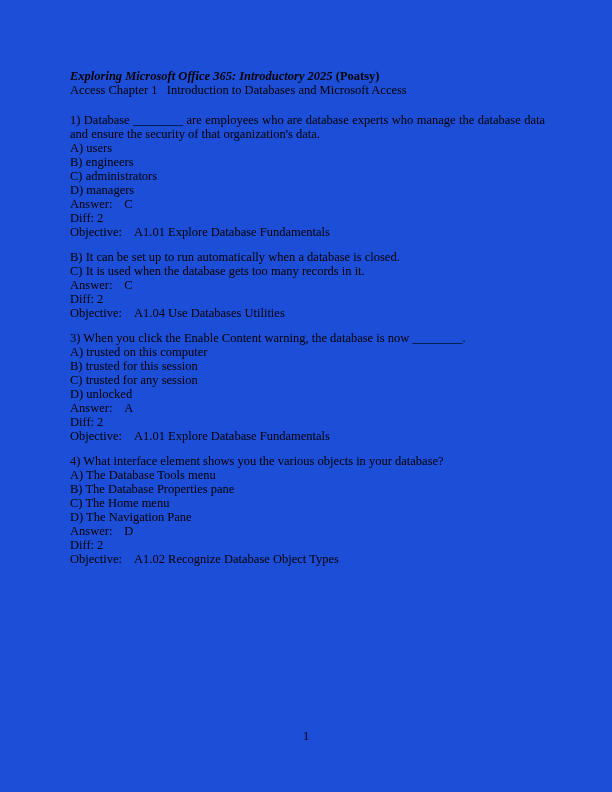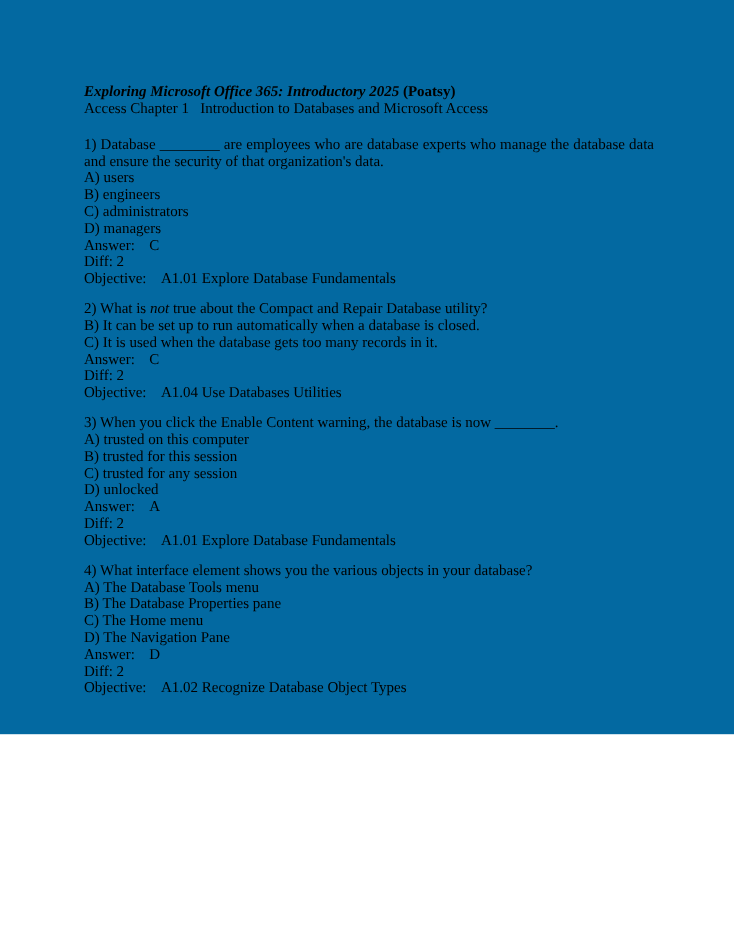--- a/index.html
+++ b/index.html
@@ -3,22 +3,22 @@
 <meta charset="utf-8">
 <style>
   html, body {
     margin: 0;
     padding: 0;
     background: #ffffff;
   }
   .page {
     position: relative;
     width: 612px;
-    height: 612px;
-    background: #0369a1;
+    height: 792px;
+    background: #1d4ed8;
     font-family: "Liberation Serif", serif;
     font-size: 12.5px;
     line-height: 14px;
     color: #000000;
     overflow: hidden;
   }
   .content {
     position: absolute;
     left: 70px;
     top: 69px;
@@ -73,21 +73,20 @@
       <div class="option">A) users</div>
       <div class="option">B) engineers</div>
       <div class="option">C) administrators</div>
       <div class="option">D) managers</div>
       <div class="meta"><span>Answer:</span><span class="gap-md">C</span></div>
       <div class="meta"><span>Diff:</span><span class="gap-sm">2</span></div>
       <div class="meta"><span>Objective:</span><span class="gap-md">A1.01 Explore Database Fundamentals</span></div>
     </div>
 
     <div class="qblock">
-      <div class="stem"><span>2) What is </span><span class="it">not</span><span> true about the Compact and Repair Database utility?</span></div>
       <div class="option">B) It can be set up to run automatically when a database is closed.</div>
       <div class="option">C) It is used when the database gets too many records in it.</div>
       <div class="meta"><span>Answer:</span><span class="gap-md">C</span></div>
       <div class="meta"><span>Diff:</span><span class="gap-sm">2</span></div>
       <div class="meta"><span>Objective:</span><span class="gap-md">A1.04 Use Databases Utilities</span></div>
     </div>
 
     <div class="qblock">
       <div class="stem">3) When you click the Enable Content warning, the database is now ________.</div>
       <div class="option">A) trusted on this computer</div>

